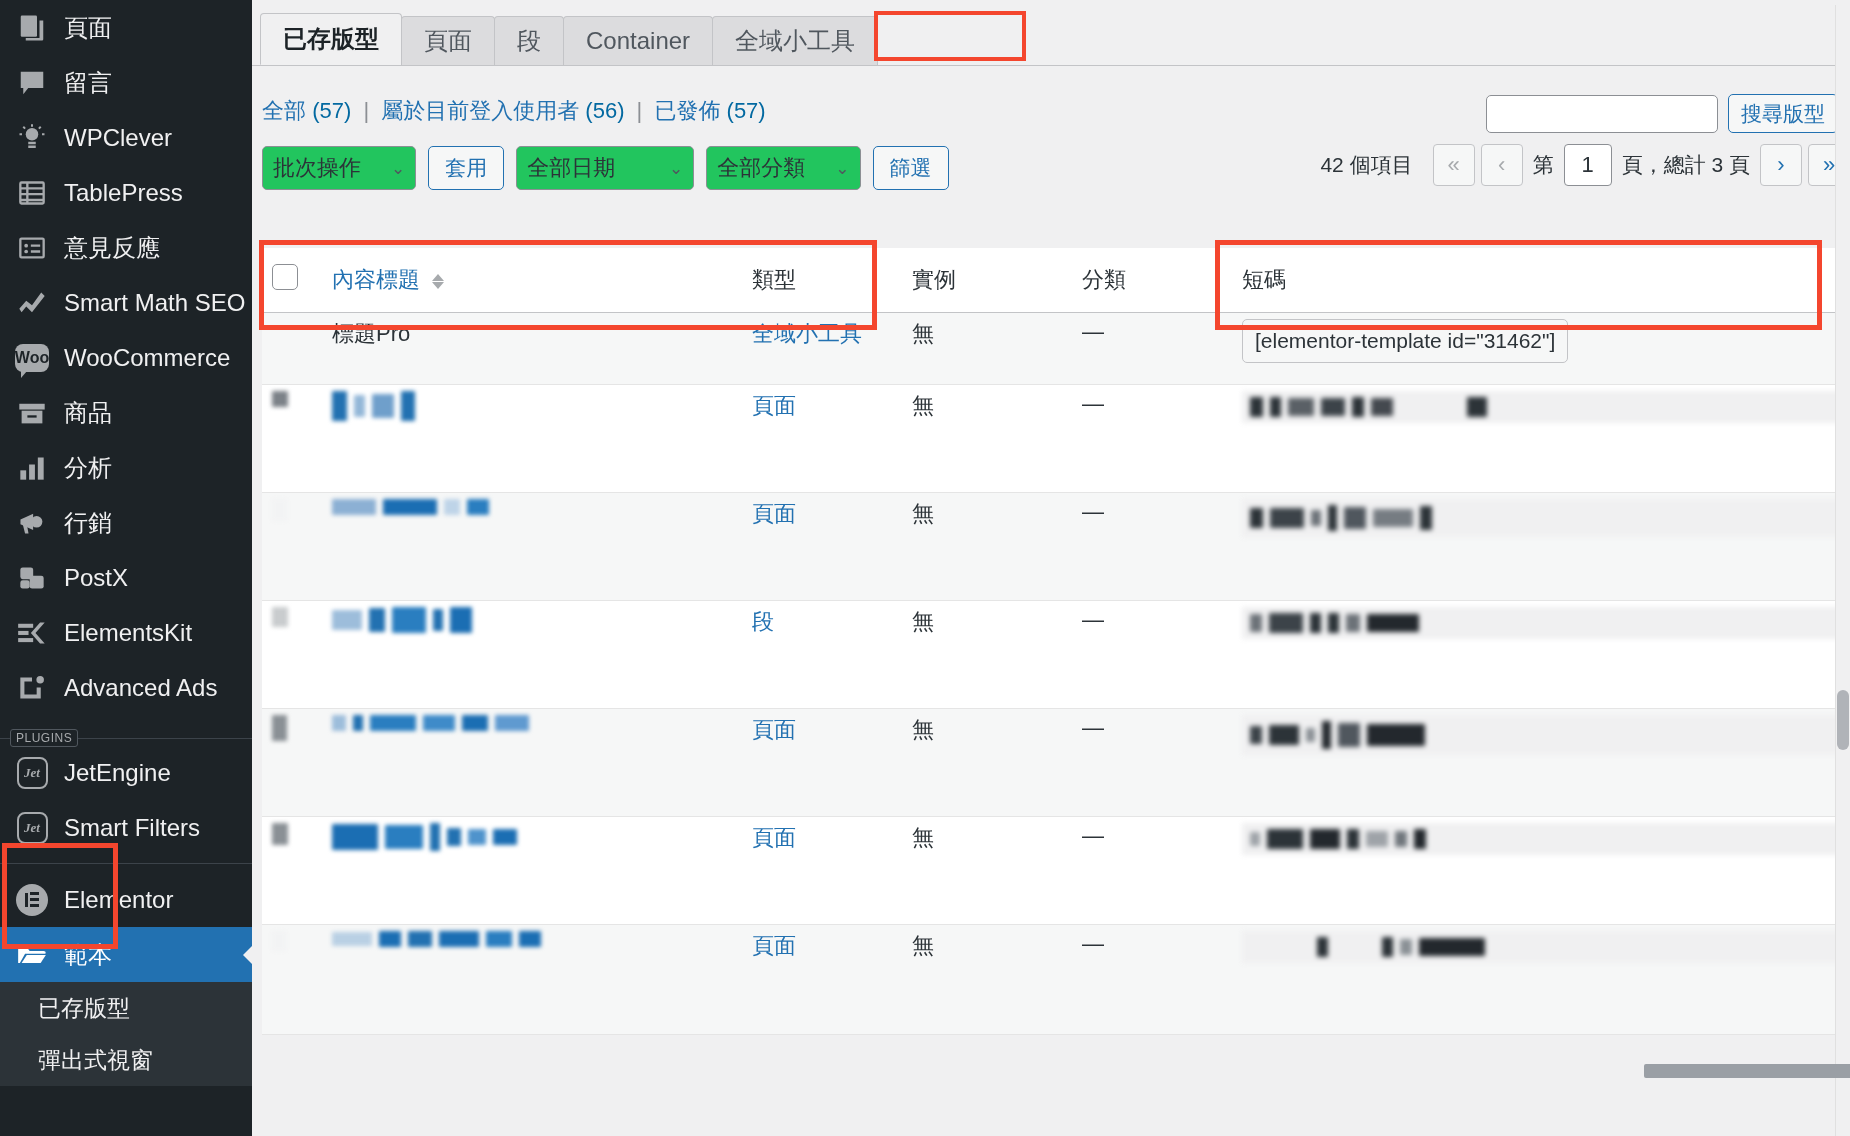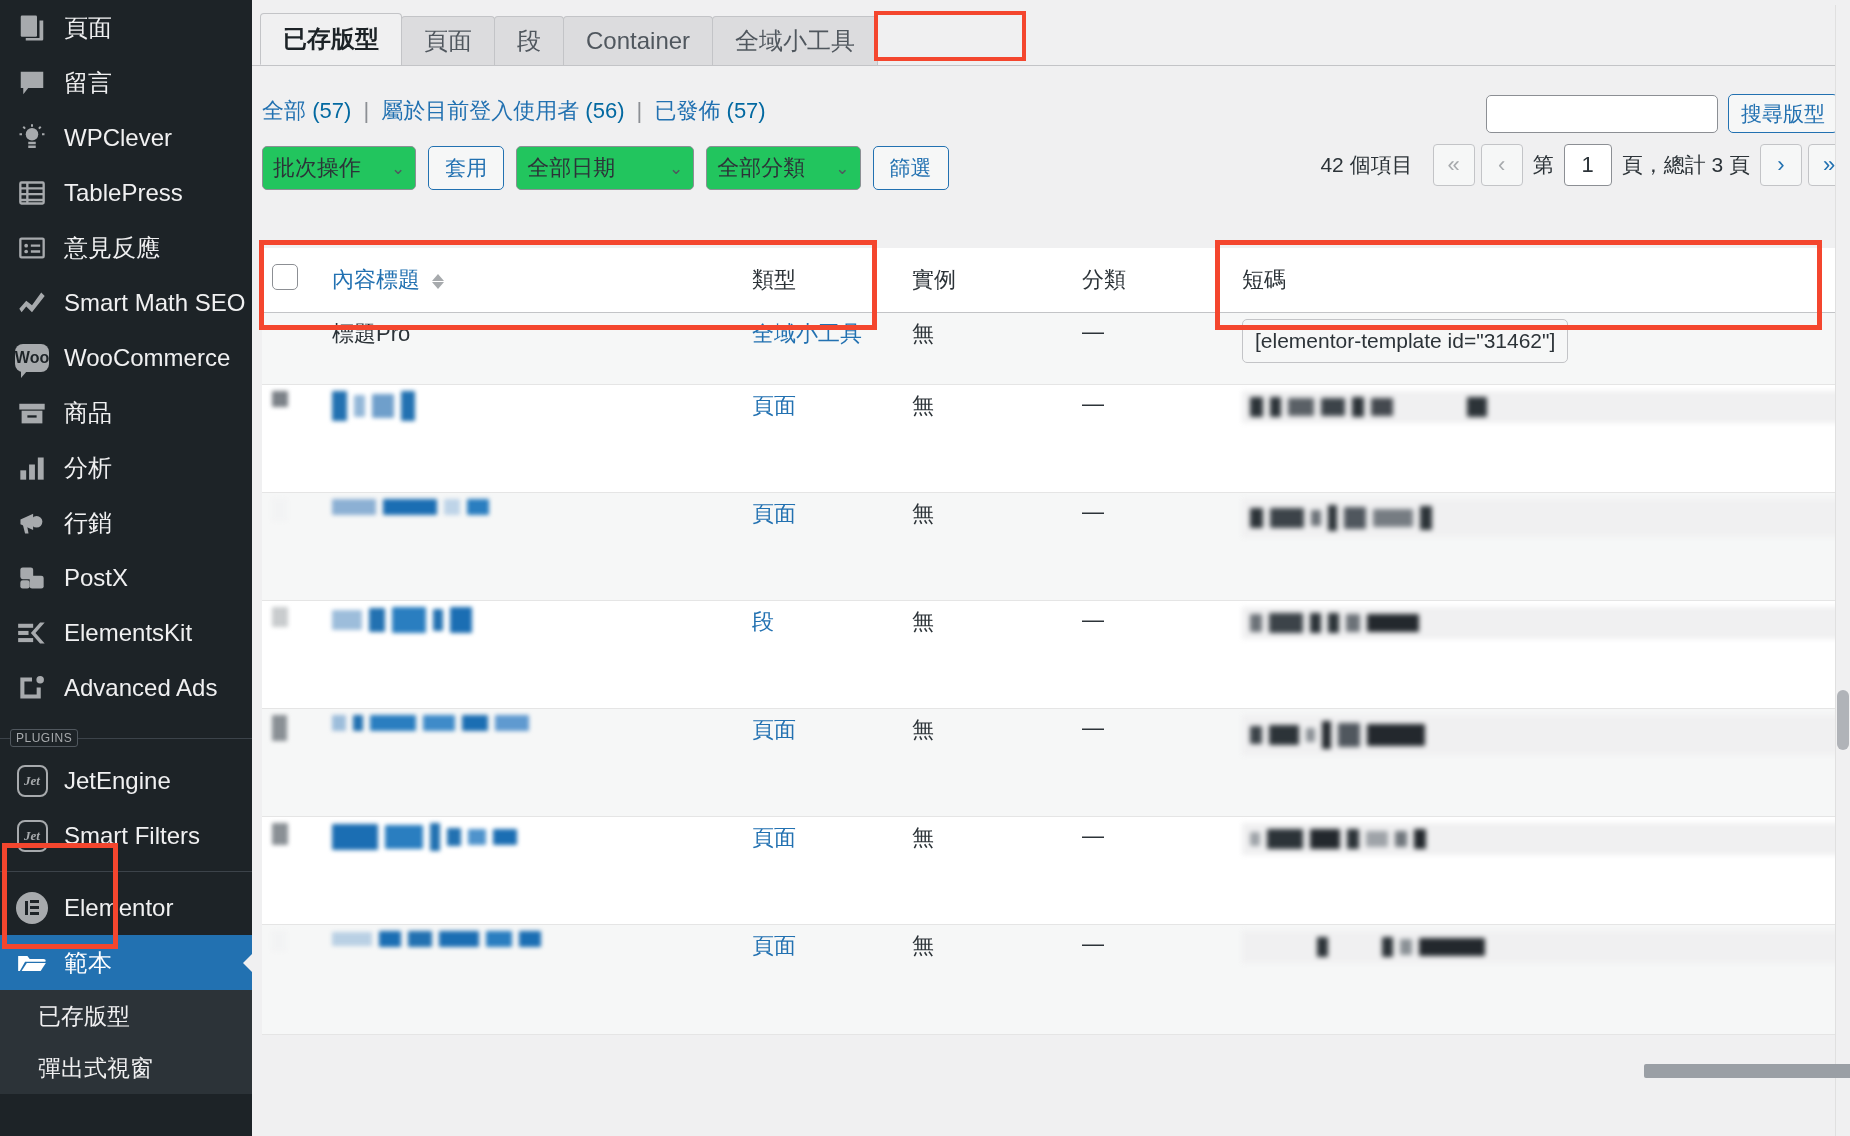--- a/index.html
+++ b/index.html
@@ -38,21 +38,21 @@
     border-color: transparent #f0f0f1 transparent transparent;
   }
   .sub-item {
     height: 52px; display: flex; align-items: center;
     padding-left: 38px; font-size: 23px; color: #f0f0f1;
     background: #2c3338; cursor: pointer;
   }
   .sub-item.after-active { background: #2c3338; }
   .menu-sep { height: 1px; background: #3c434a; margin: 8px 0; }
   .plugins-group {
-    position: relative; margin: 16px 0 8px 0; height: 14px; padding-left: 28px;
+    position: relative; margin: 16px 0 0 0; height: 14px; padding-left: 28px;
   }
   .plugins-line { position: absolute; left: 0; right: 0; top: 7px; height: 1px; background: #3c434a; }
   .plugins-tag {
     position: absolute; left: 10px; top: -2px;
     font-size: 12px; letter-spacing: .5px; color: #a7aaad;
     border: 1px solid #50575e; border-radius: 3px;
     padding: 1px 5px; background: #1d2327;
   }
   .jet-badge {
     width: 31px; height: 32px; border: 2px solid #a7aaad; border-radius: 8px;

